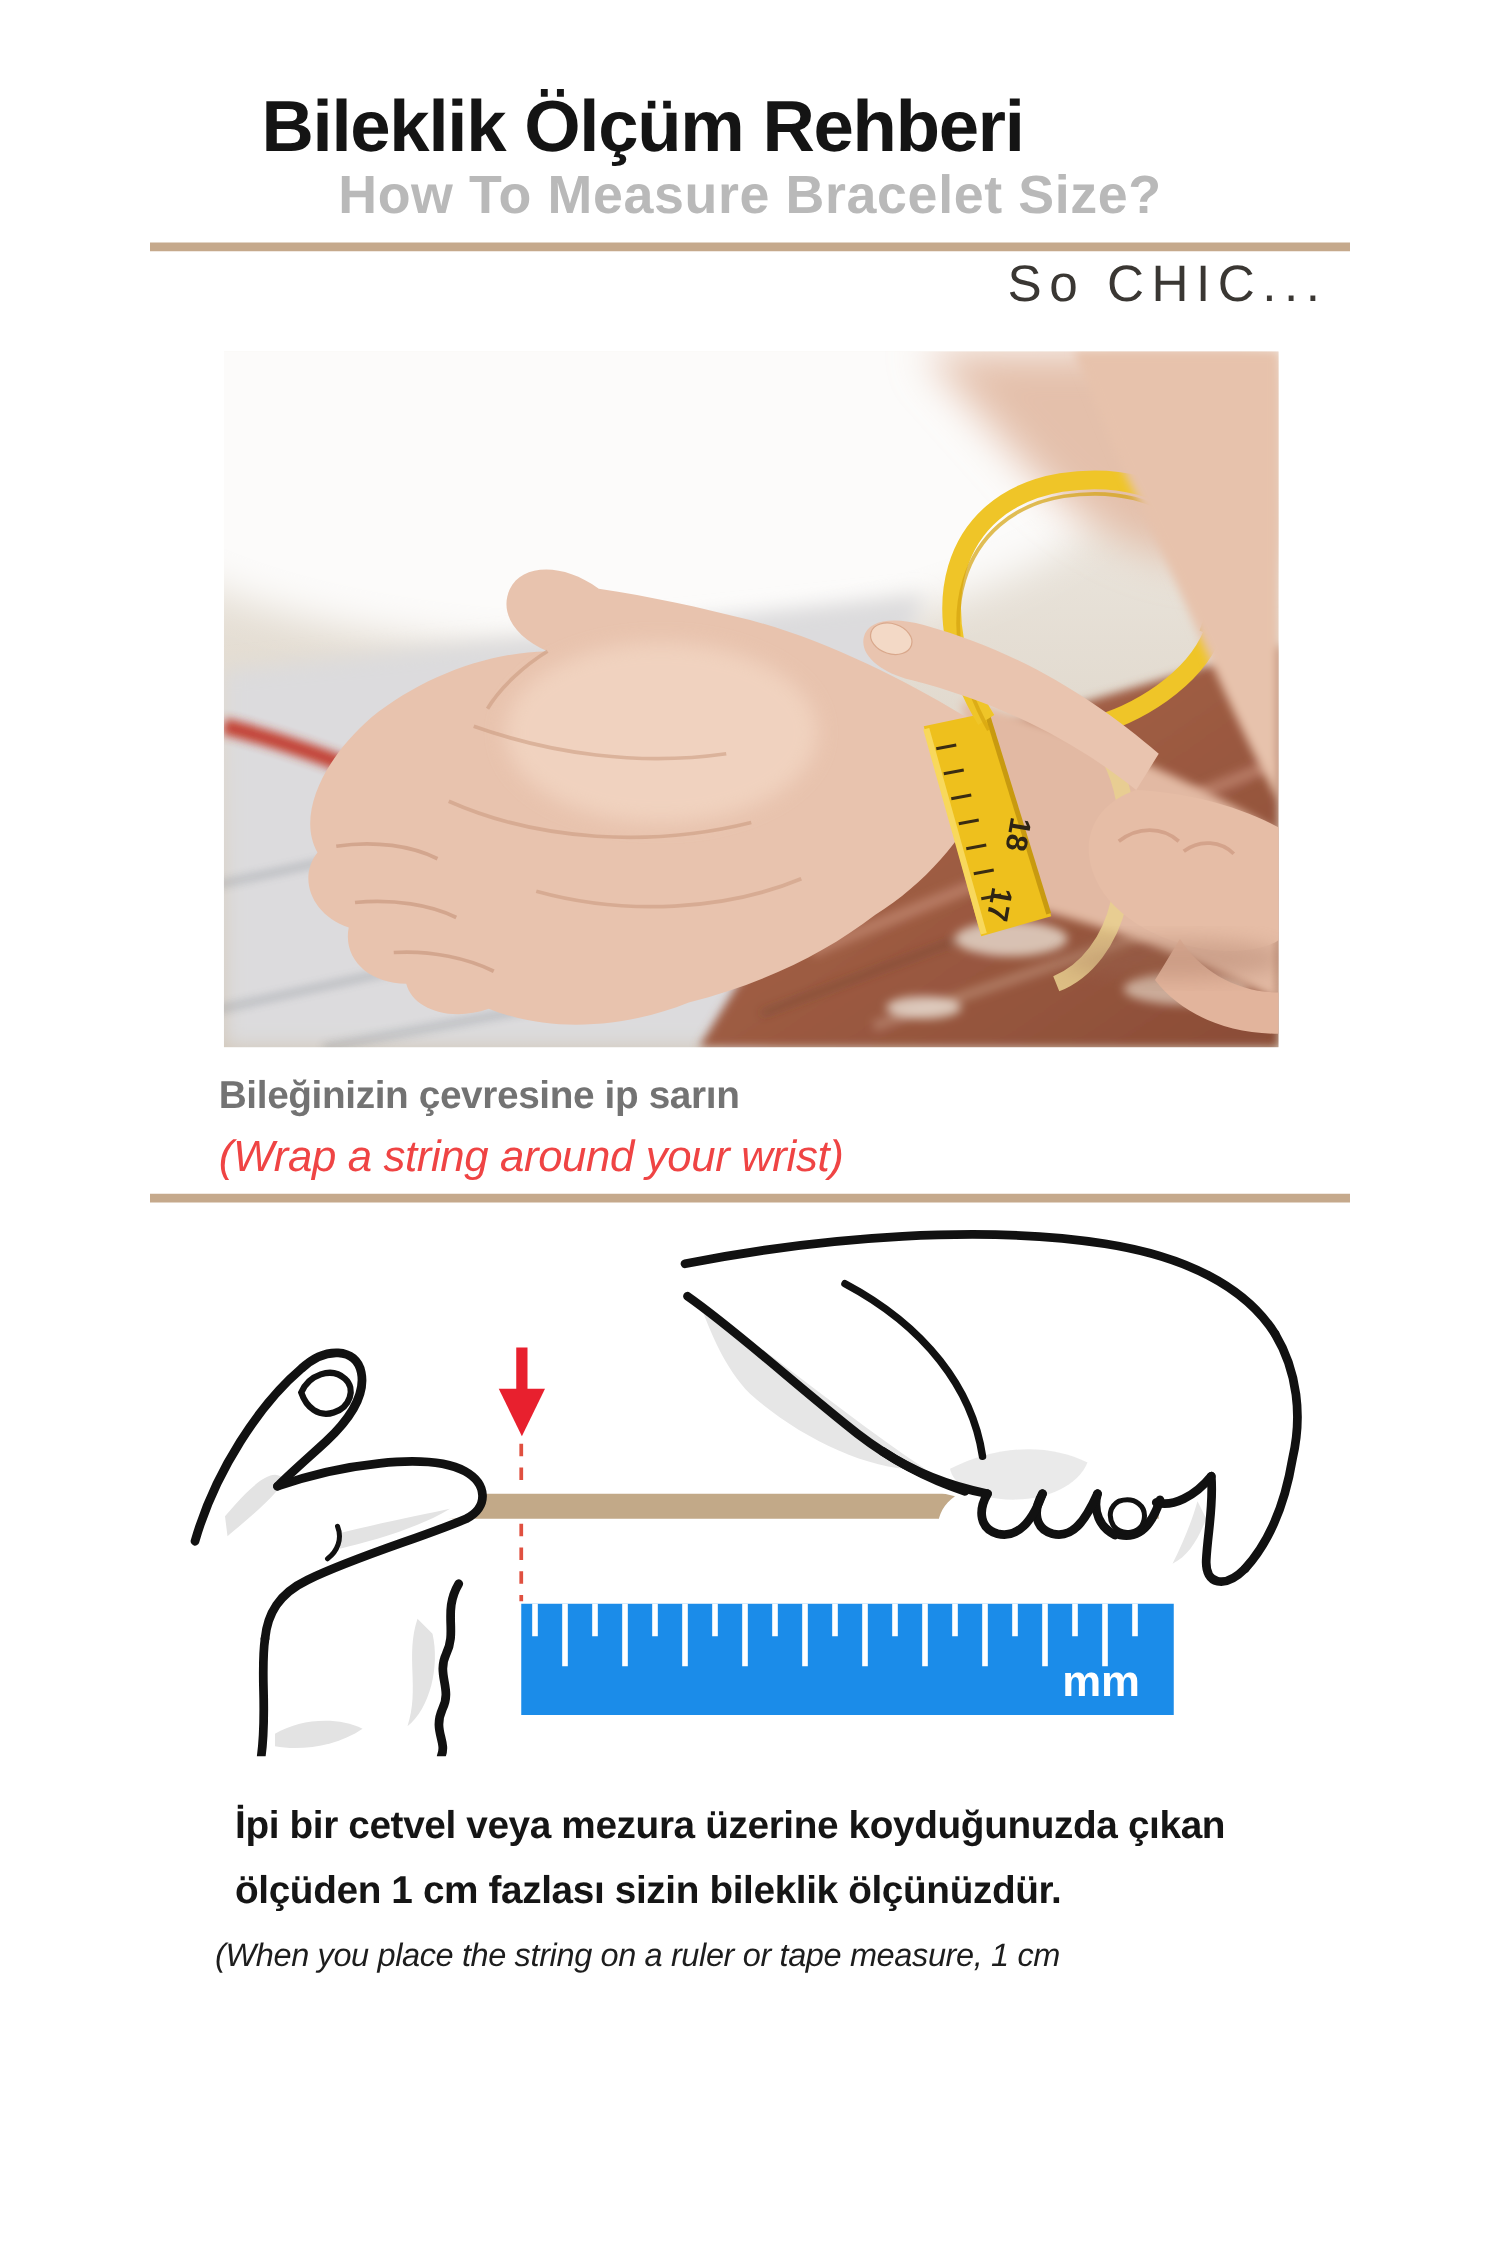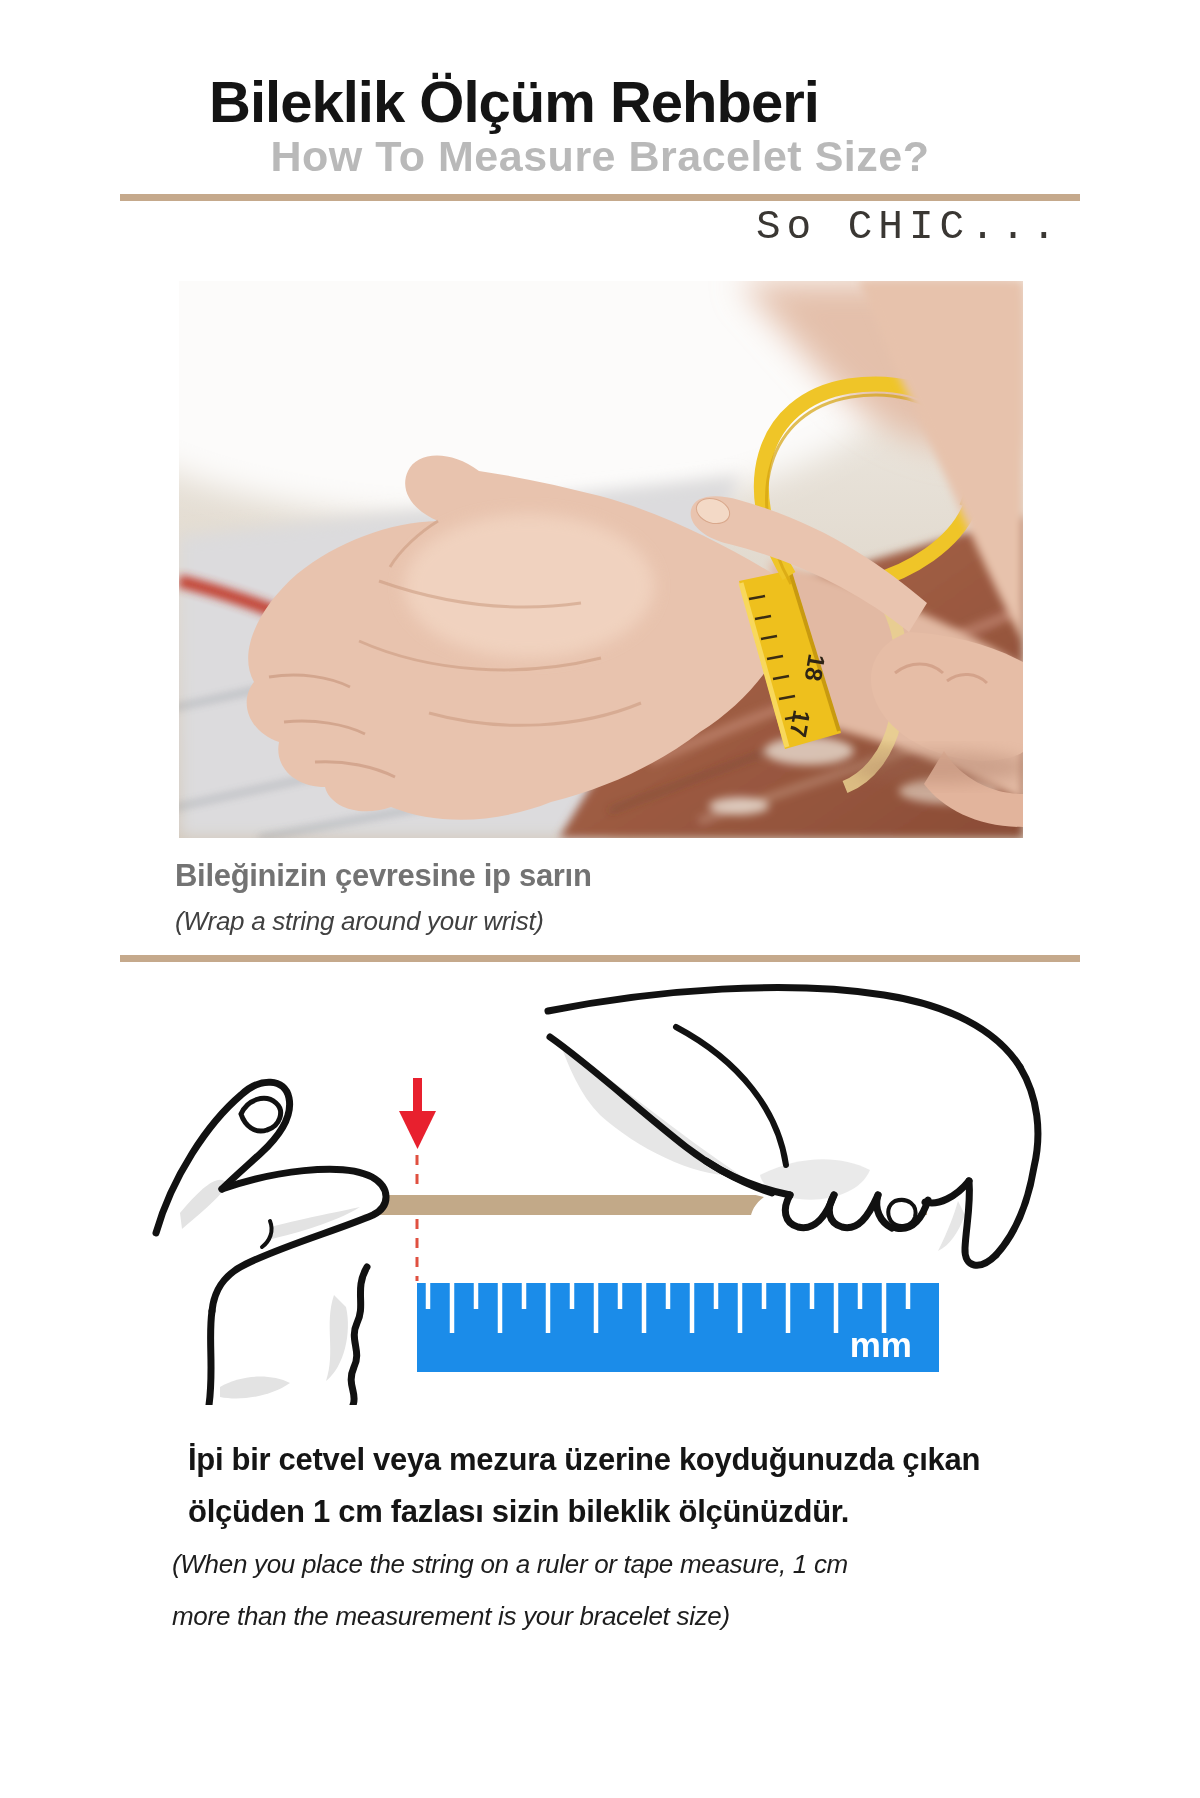--- a/index.html
+++ b/index.html
@@ -20,33 +20,33 @@
     text-align:center;font-size:43px;font-weight:700;letter-spacing:0.5px;
     color:#b9b9b9;
   }
   .divider{
     position:absolute;left:120px;width:960px;height:7px;background:#c5a98c;
   }
   .divider-1{top:194px;}
   .divider-2{top:955px;}
   .brand{
     position:absolute;right:138px;top:204px;
-    font-family:Liberation Mono, monospace;
+    font-family:Liberation Sans, sans-serif;
     font-size:41px;font-weight:400;letter-spacing:6px;color:#3a3733;
   }
   .photo{
     position:absolute;left:179px;top:281px;width:844px;height:557px;overflow:hidden;
   }
   .caption-tr{
     position:absolute;left:175px;top:858px;
     font-size:31px;font-weight:700;color:#737373;letter-spacing:-0.3px;
   }
   .caption-en{
     position:absolute;left:175px;top:906px;
-    font-size:26px;font-style:italic;font-weight:400;color:#404040;letter-spacing:-0.3px;
+    font-size:35px;font-style:italic;font-weight:400;color:#ef4444;letter-spacing:-0.3px;
   }
   .illustration{
     position:absolute;left:120px;top:965px;width:960px;height:440px;
   }
   .bottom-text{
     position:absolute;left:172px;top:1434px;width:900px;
   }
   .bottom-text div{line-height:52px;}
   .bt-bold{font-size:31px;font-weight:700;color:#151515;letter-spacing:-0.3px;margin-left:16px;}
   .bt-italic{font-size:26px;font-style:italic;font-weight:400;color:#1d1d1d;letter-spacing:-0.3px;}
@@ -262,16 +262,15 @@
         </g>
         <text x="792" y="392" text-anchor="end" font-size="35" font-weight="bold" fill="#ffffff">mm</text>
       </g>
     </svg>
   </div>
 
   <div class="bottom-text">
     <div class="bt-bold">İpi bir cetvel veya mezura üzerine koyduğunuzda çıkan</div>
     <div class="bt-bold">ölçüden 1 cm fazlası sizin bileklik ölçünüzdür.</div>
     <div class="bt-italic">(When you place the string on a ruler or tape measure, 1 cm</div>
-    <div class="bt-italic">more than the measurement is your bracelet size)</div>
   </div>
 
 </div>
 
 </body></html>

